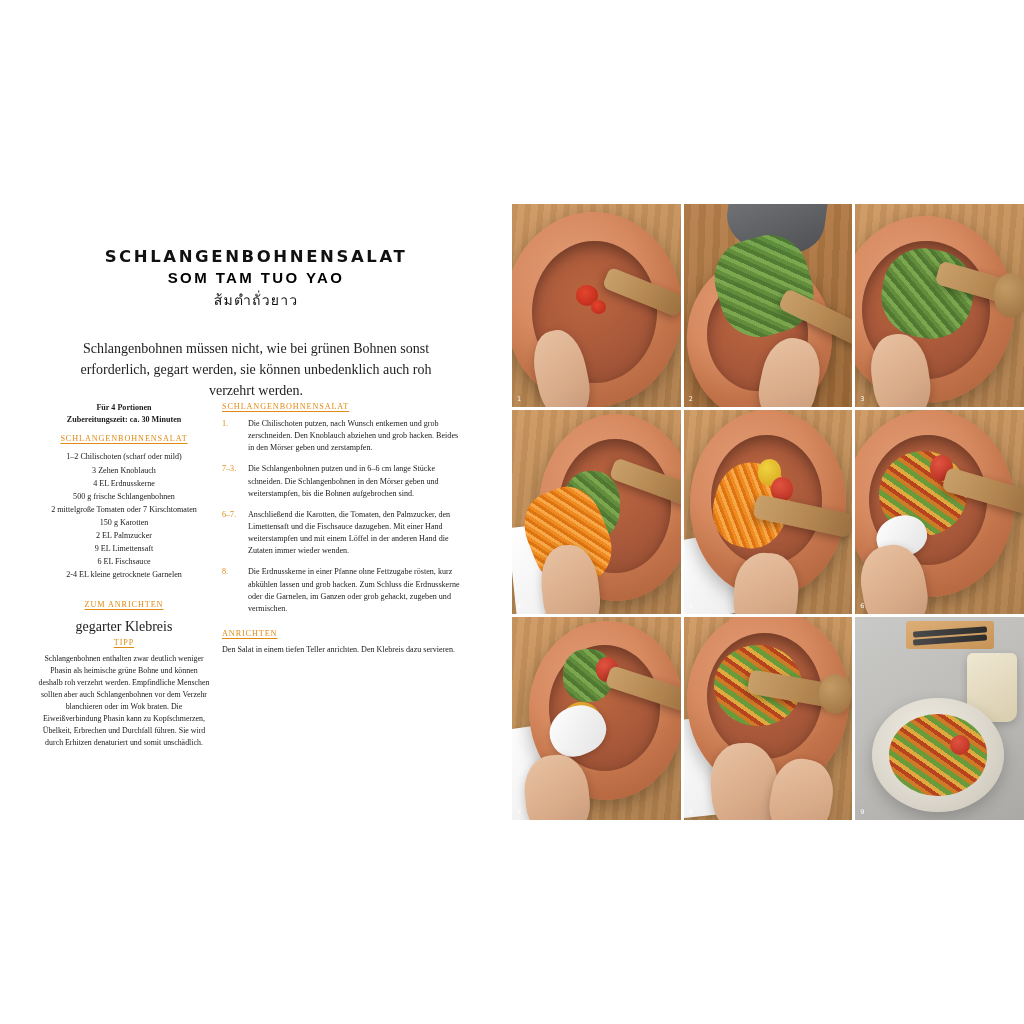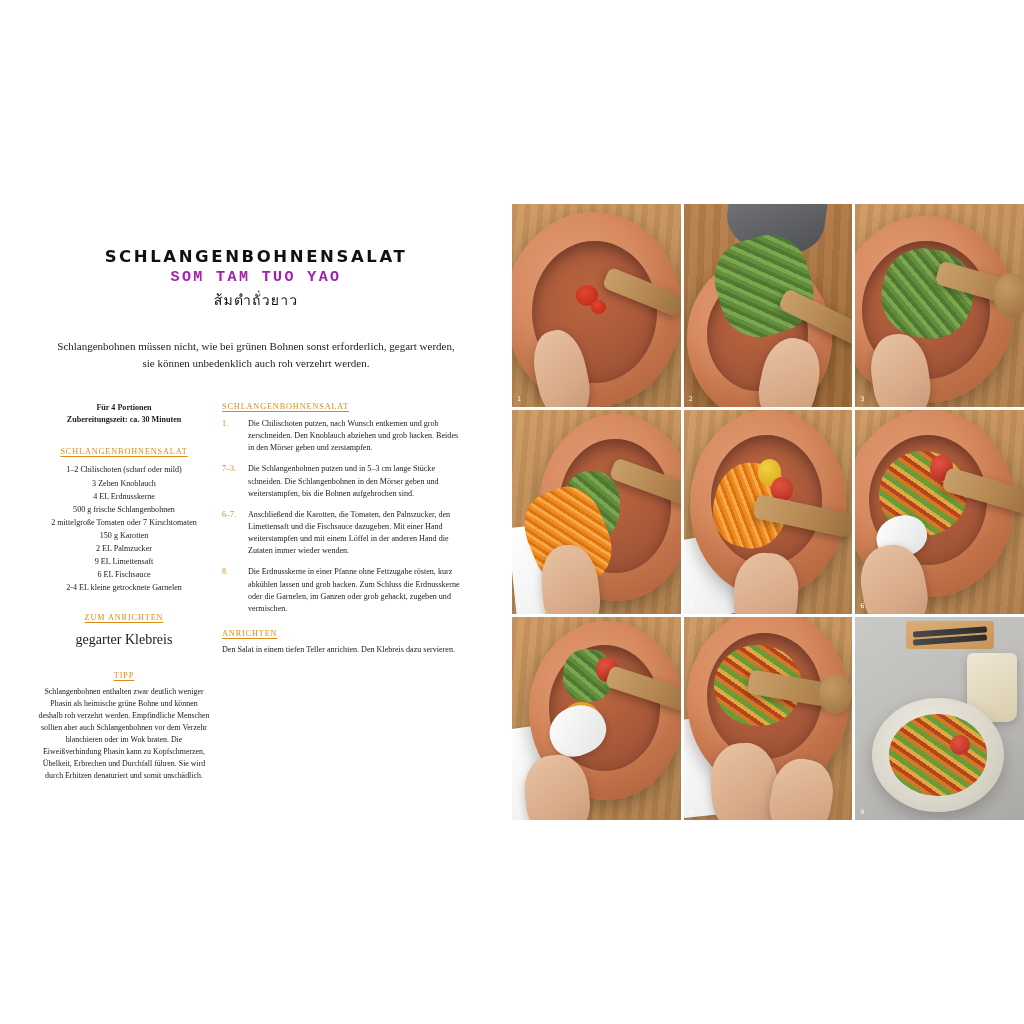--- a/index.html
+++ b/index.html
@@ -46,44 +46,44 @@
   }
   .title-main {
     font-family: "DejaVu Sans", sans-serif;
     font-size: 16.5px;
     letter-spacing: 2.6px;
     font-weight: 600;
     color: #111111;
     line-height: 1.35;
   }
   .title-sub {
-    font-family: Liberation Mono, monospace;
+    font-family: Liberation Sans, sans-serif;
     font-size: 15px;
     letter-spacing: 2.4px;
     font-weight: 600;
-    color: #a21caf;
+    color: #000000;
     line-height: 1.35;
   }
   .title-thai {
     font-family: "DejaVu Sans", sans-serif;
     font-size: 14px;
     letter-spacing: 1.2px;
     font-weight: 400;
     color: #111111;
     margin-top: 2px;
     line-height: 1.4;
   }
 
   .intro {
     position: absolute;
     left: 56px;
     top: 338px;
     width: 400px;
     text-align: center;
-    font-size: 11px;
+    font-size: 14px;
     line-height: 1.5;
     color: #222222;
   }
 
   
   .col-left {
     position: absolute;
     left: 38px;
     top: 402px;
     width: 172px;
@@ -95,21 +95,21 @@
     top: 402px;
     width: 240px;
     text-align: left;
   }
 
   .serves {
     font-size: 8.1px;
     line-height: 1.45;
     font-weight: bold;
     color: #1a1a1a;
-    margin-bottom: 22px;
+    margin-bottom: 9px;
   }
 
   .section-label {
     font-family: "Liberation Serif", serif;
     font-size: 8.2px;
     letter-spacing: 0.9px;
     color: #e08a12;
     text-decoration: underline;
     text-underline-offset: 2px;
     margin-bottom: 7px;
@@ -124,21 +124,21 @@
     line-height: 1.62;
     color: #1a1a1a;
   }
 
   .garnish-block { margin-top: 18px; }
   .garnish-item {
     font-size: 14px;
     line-height: 1.6;
   }
 
-  .tip-block { margin-top: 20px; }
+  .tip-block { }
   .tip-title {
     font-size: 8.2px;
     letter-spacing: 0.9px;
     color: #e08a12;
     text-decoration: underline;
     text-underline-offset: 2px;
     margin-bottom: 6px;
     text-align: center;
   }
   .tip-text {
@@ -379,21 +379,21 @@
 
     <div class="col-right">
       <div class="section-label">SCHLANGENBOHNENSALAT</div>
 
       <div class="step">
         <div class="step-num">1.</div>
         <div class="step-text">Die Chilischoten putzen, nach Wunsch entkernen und grob zerschneiden. Den Knoblauch abziehen und grob hacken. Beides in den Mörser geben und zerstampfen.</div>
       </div>
       <div class="step">
         <div class="step-num">7–3.</div>
-        <div class="step-text">Die Schlangenbohnen putzen und in 5–3 cm lange Stücke schneiden. Die Schlangenbohnen in den Mörser geben und weiterstampfen, bis die Bohnen aufgebrochen sind.</div>
+        <div class="step-text">Die Schlangenbohnen putzen und in 6–6 cm lange Stücke schneiden. Die Schlangenbohnen in den Mörser geben und weiterstampfen, bis die Bohnen aufgebrochen sind.</div>
       </div>
       <div class="step">
         <div class="step-num">6–7.</div>
         <div class="step-text">Anschließend die Karotten, die Tomaten, den Palmzucker, den Limettensaft und die Fischsauce dazugeben. Mit einer Hand weiterstampfen und mit einem Löffel in der anderen Hand die Zutaten immer wieder wenden.</div>
       </div>
       <div class="step">
         <div class="step-num">8.</div>
         <div class="step-text">Die Erdnusskerne in einer Pfanne ohne Fettzugabe rösten, kurz abkühlen lassen und grob hacken. Zum Schluss die Erdnusskerne oder die Garnelen, im Ganzen oder grob gehackt, zugeben und vermischen.</div>
       </div>
 

